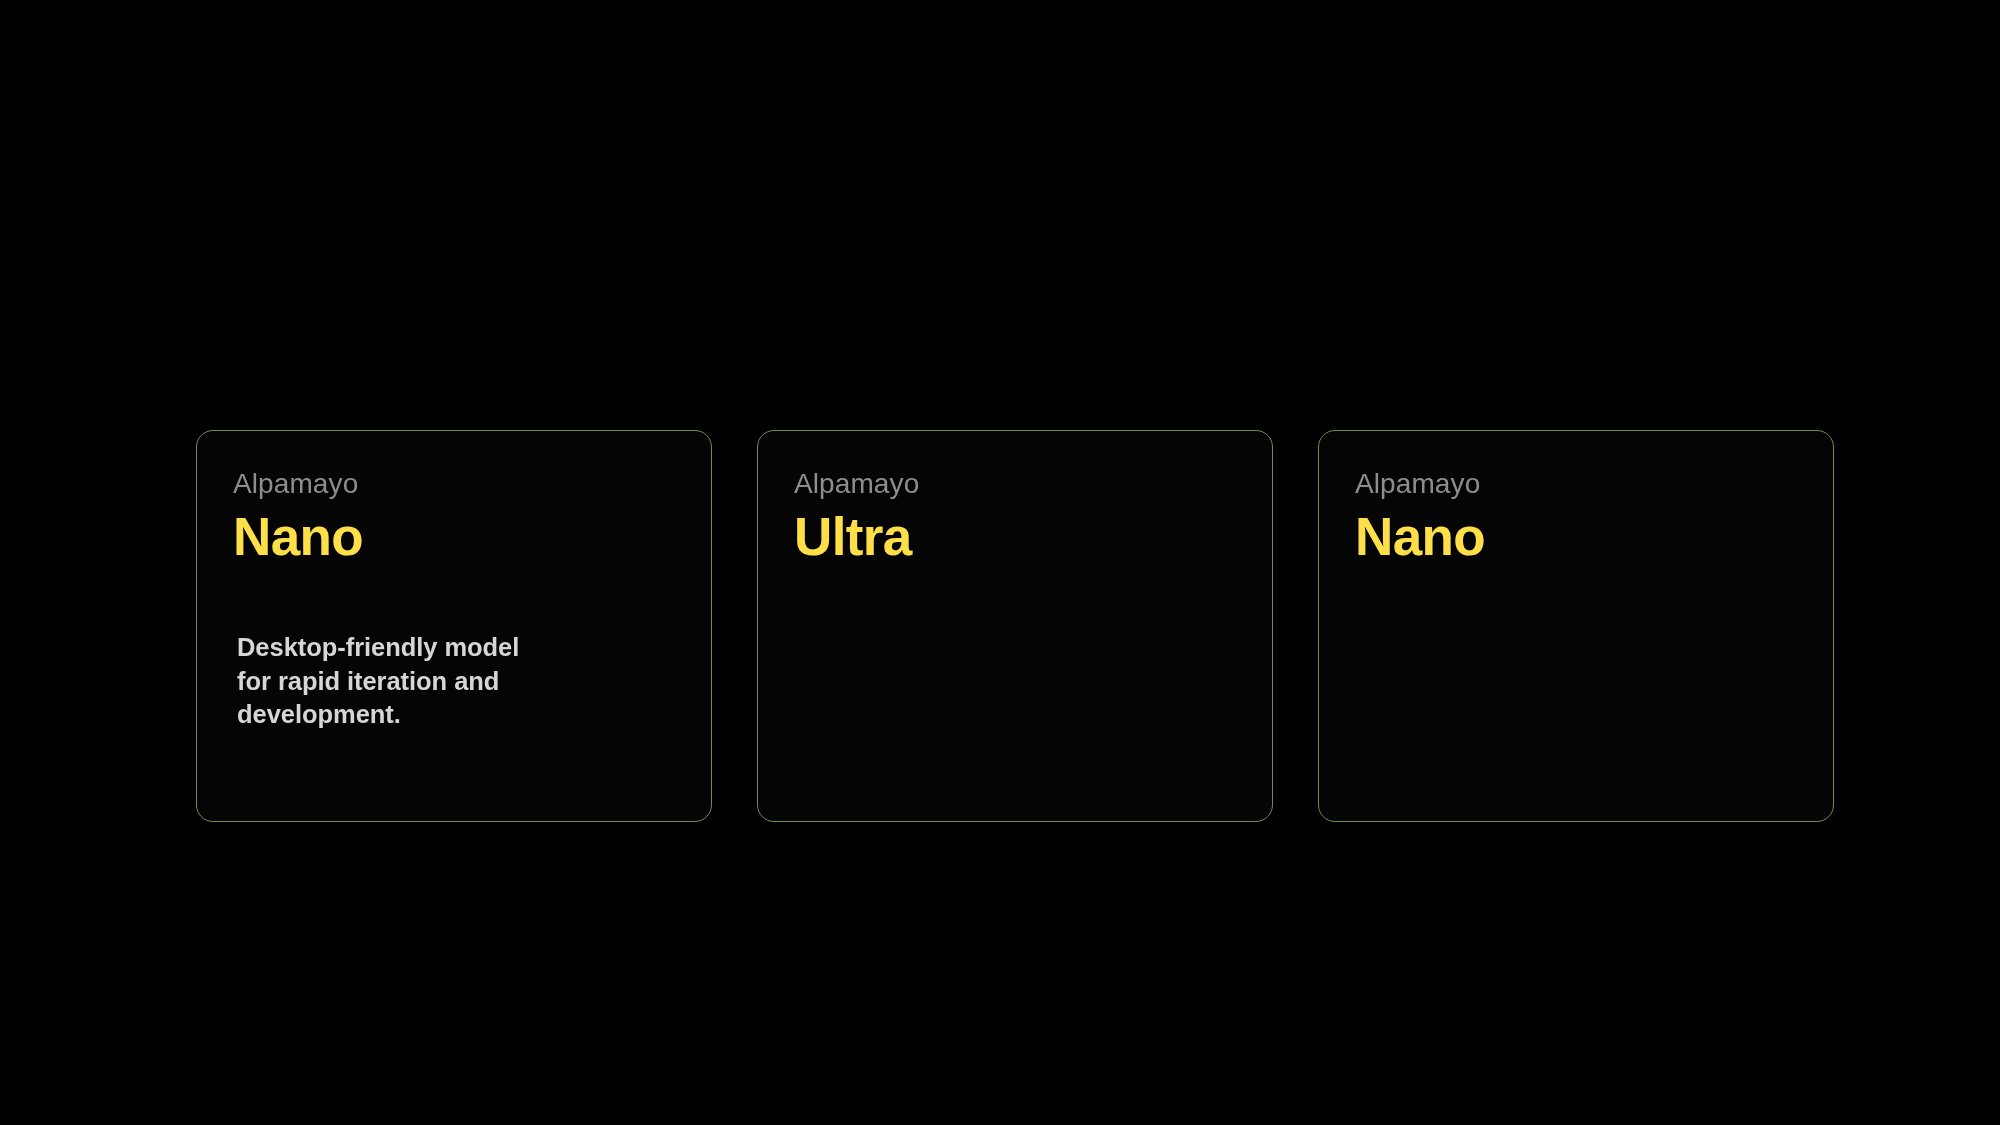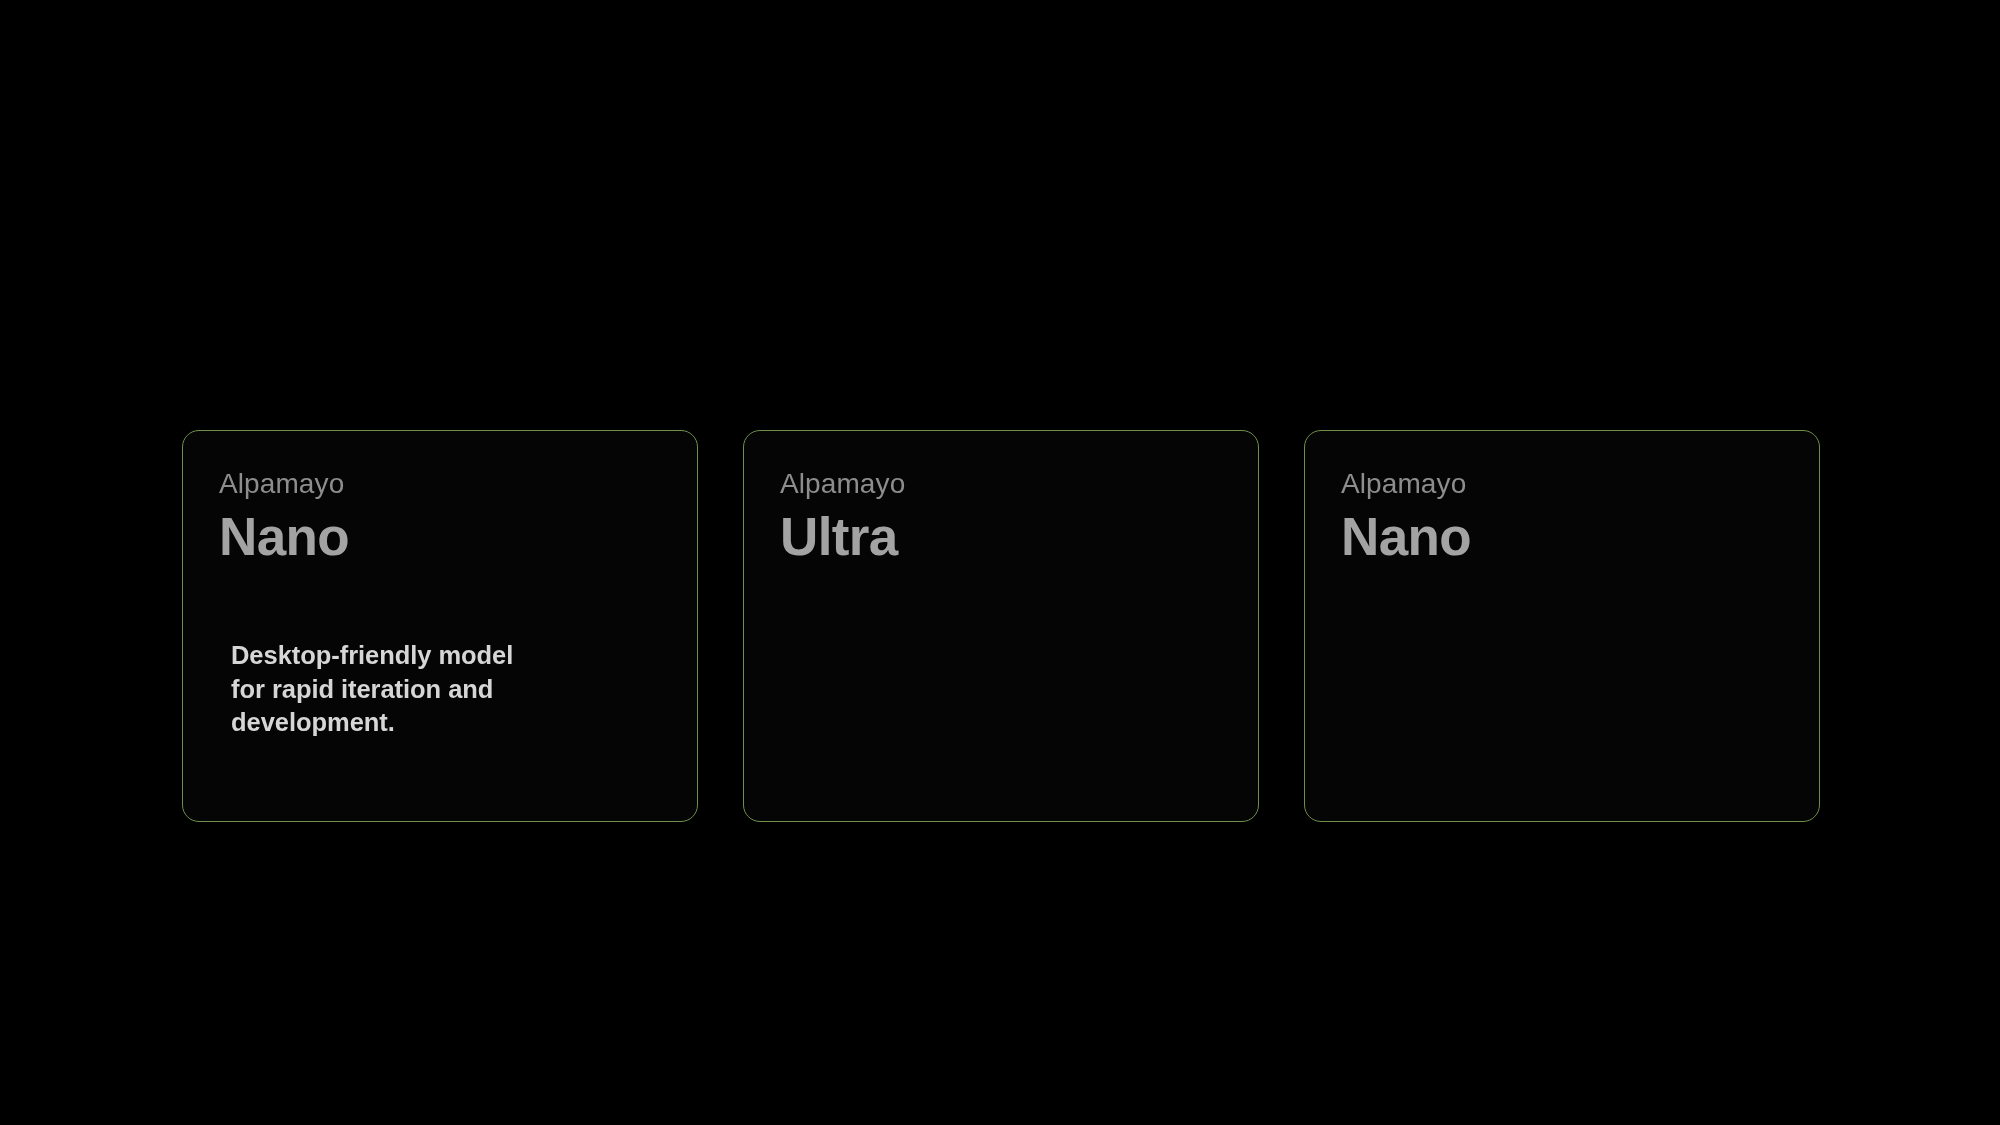--- a/index.html
+++ b/index.html
@@ -16,21 +16,21 @@
 
   .stage {
     position: relative;
     width: 2000px;
     height: 1125px;
     background: #000000;
   }
 
   .card-row {
     position: absolute;
-    left: 182px;
+    left: 196px;
     top: 430px;
     width: 1638px;
     height: 392px;
     display: flex;
     flex-direction: row;
     justify-content: space-between;
     align-items: stretch;
   }
 
   .card {
@@ -53,38 +53,38 @@
     color: #8d8d8d;
     letter-spacing: 0.1px;
     margin: 0;
     padding: 0;
   }
 
   .card-title {
     font-size: 53px;
     font-weight: 700;
     line-height: 1.08;
-    color: #a3a3a3;
+    color: #fde047;
     letter-spacing: -0.6px;
     margin: 8px 0 0 0;
     padding: 0;
   }
 
   .card-spacer {
     flex: 0 0 auto;
     height: 62px;
   }
 
   .card-desc {
     font-size: 25.5px;
     font-weight: 600;
     line-height: 1.32;
     color: #d6d6d6;
     letter-spacing: -0.05px;
-    margin: 12px;
+    margin: 4px;
     padding: 0;
     max-width: 420px;
     white-space: pre-line;
   }
 </style>
 </head>
 <body>
 
 <div class="stage">
 

